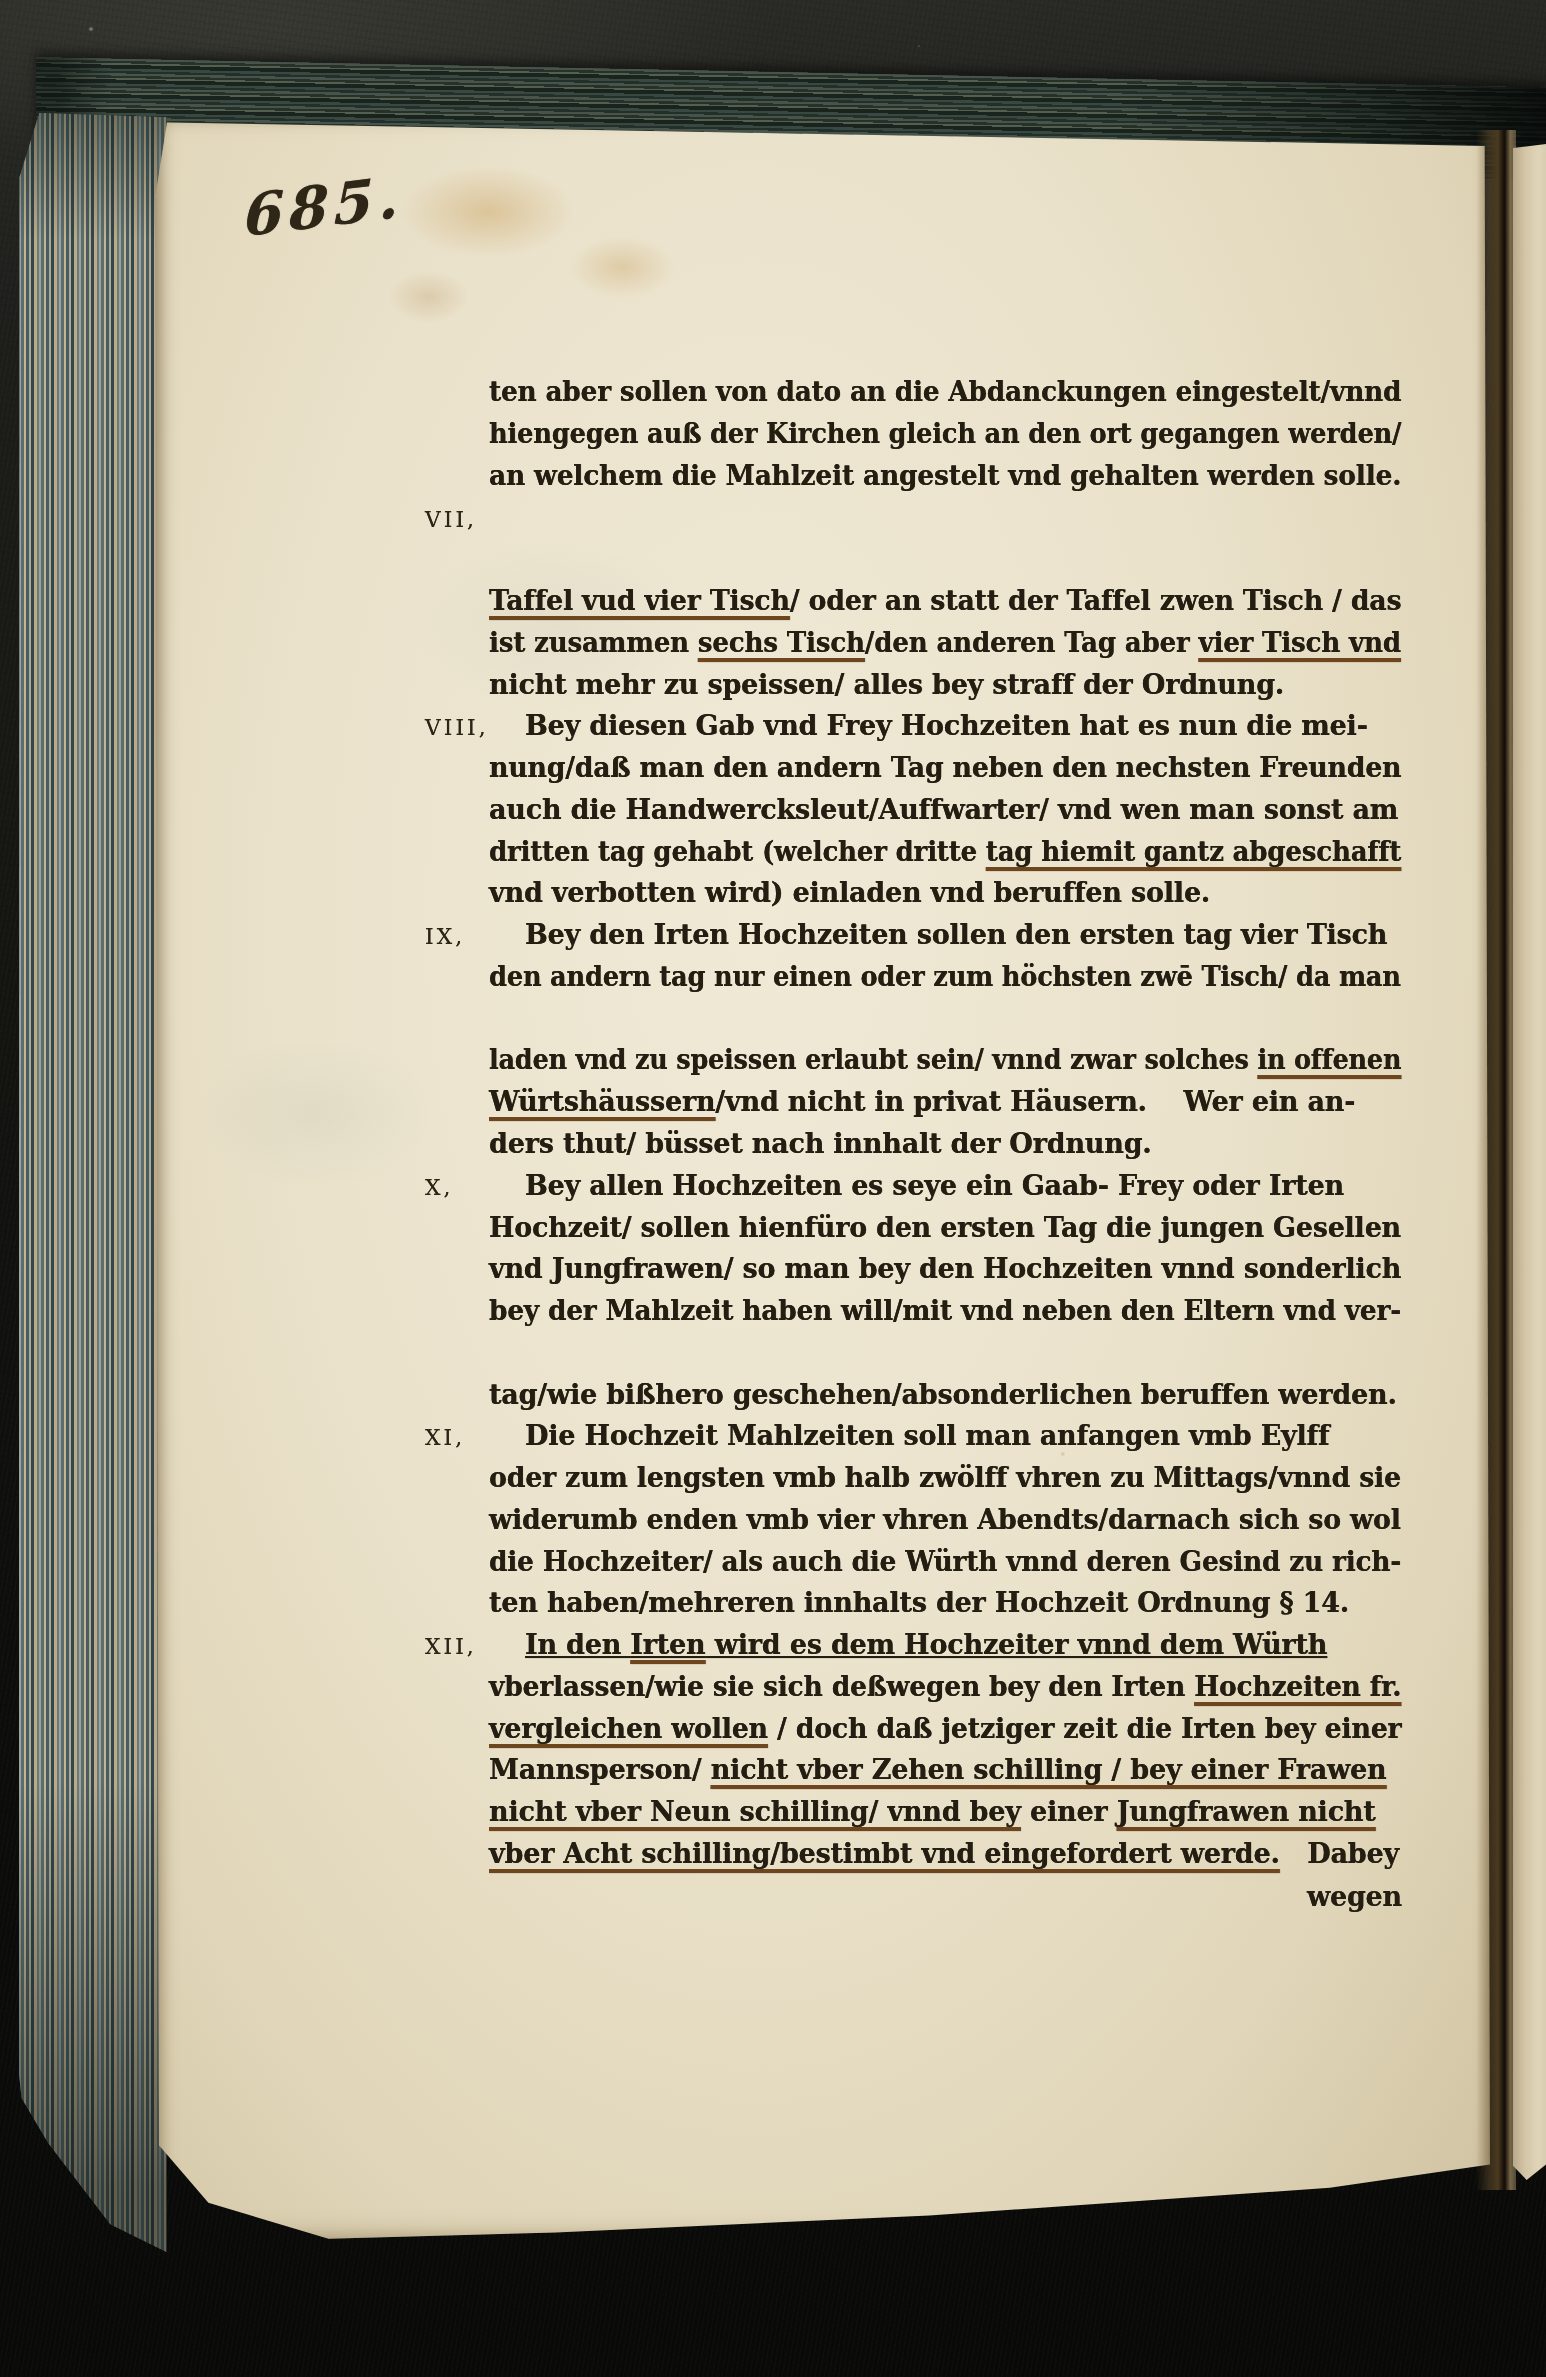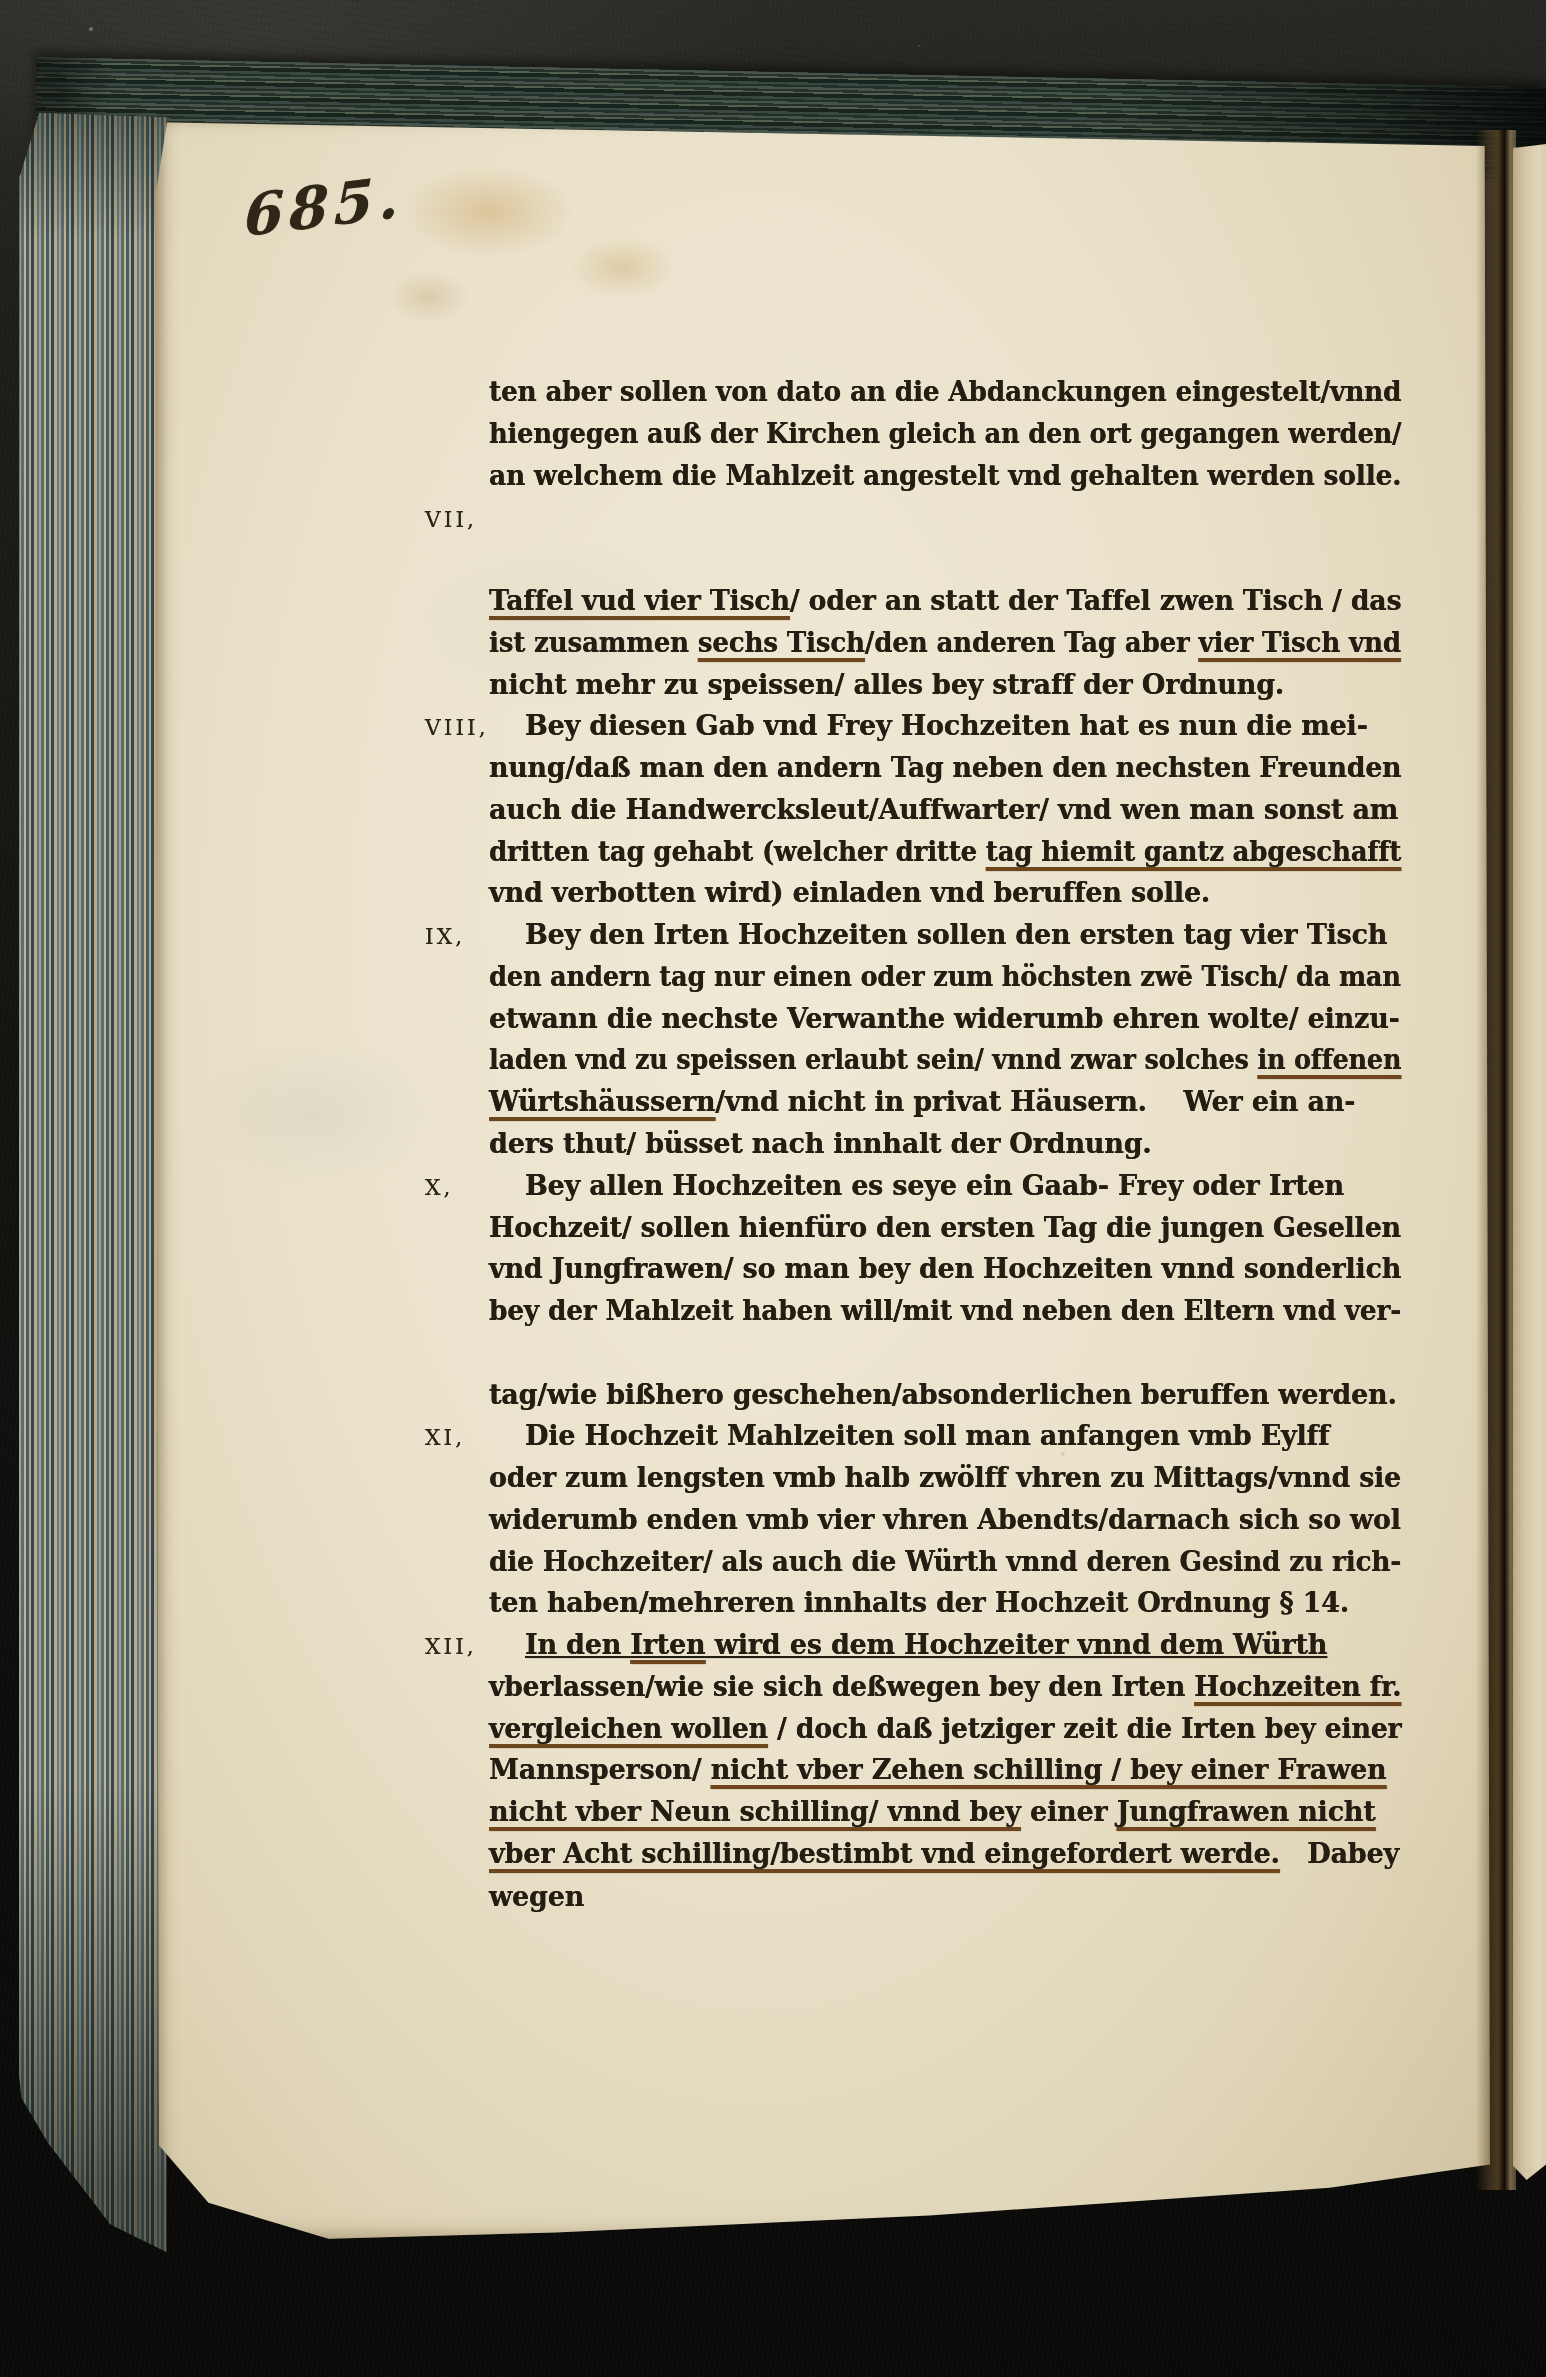--- a/index.html
+++ b/index.html
@@ -88,21 +88,21 @@
   }
   .tline.indent{text-indent:36px;}
   .hand-underline{
     text-decoration:underline;
     text-decoration-color:rgba(125,76,30,.8);
     text-decoration-thickness:3.5px;
     text-underline-offset:6.2px;
     text-decoration-skip-ink:none;
   }
   .catchword{
-    position:absolute;left:489px;width:913px;
+    position:absolute;left:489px;width:913px;text-align:right;
     font-family:"DejaVu Serif",serif;font-weight:700;font-size:27px;
     color:#241e12;letter-spacing:-0.2px;
     text-shadow:0 0 0.5px rgba(32,25,12,.85);
   }
 </style>
 </head>
 <body>
 
 <div class="stage">
   <div class="top-edge"></div>
@@ -128,21 +128,20 @@
       <div class="tline" style="top: 580px; transform: scaleX(0.993266);"><span class="hand-underline">Taffel vud vier Tisch</span><span>/ oder an statt der Taffel zwen Tisch / das</span></div>
       <div class="tline" style="top: 622px; transform: scaleX(0.968007);"><span>ist zusammen </span><span class="hand-underline">sechs Tisch</span><span>/den anderen Tag aber </span><span class="hand-underline">vier Tisch vnd</span></div>
       <div class="tline" style="top: 664px; transform: scaleX(1);"><span>nicht mehr zu speissen/ alles bey straff der Ordnung.</span></div>
       <div class="tline indent" style="top: 705px; transform: scaleX(1);"><span>Bey diesen Gab vnd Frey Hochzeiten hat es nun die mei-</span></div>
       <div class="tline" style="top: 747px; transform: scaleX(0.989933);"><span>nung/daß man den andern Tag neben den nechsten Freunden</span></div>
       <div class="tline" style="top: 789px; transform: scaleX(1);"><span>auch die Handwercksleut/Auffwarter/ vnd wen man sonst am</span></div>
       <div class="tline" style="top: 831px; transform: scaleX(0.964841);"><span>dritten tag gehabt (welcher dritte </span><span class="hand-underline">tag hiemit gantz abgeschafft</span></div>
       <div class="tline" style="top: 872px; transform: scaleX(1);"><span>vnd verbotten wird) einladen vnd beruffen solle.</span></div>
       <div class="tline indent" style="top: 914px; transform: scaleX(1);"><span>Bey den Irten Hochzeiten sollen den ersten tag vier Tisch</span></div>
       <div class="tline" style="top: 956px; transform: scaleX(0.950081);"><span>den andern tag nur einen oder zum höchsten zwē Tisch/ da man</span></div>
-      <div class="tline" style="top: 998px; transform: scaleX(1);"><span>etwann die nechste Verwanthe widerumb ehren wolte/ einzu-</span></div>
       <div class="tline" style="top: 1039px; transform: scaleX(0.944756);"><span>laden vnd zu speissen erlaubt sein/ vnnd zwar solches </span><span class="hand-underline">in offenen</span></div>
       <div class="tline" style="top: 1081px; transform: scaleX(1);"><span class="hand-underline">Würtshäussern</span><span>/vnd nicht in privat Häusern.&nbsp;&nbsp;&nbsp;&nbsp;Wer ein an-</span></div>
       <div class="tline" style="top: 1123px; transform: scaleX(1);"><span>ders thut/ büsset nach innhalt der Ordnung.</span></div>
       <div class="tline indent" style="top: 1165px; transform: scaleX(1);"><span>Bey allen Hochzeiten es seye ein Gaab- Frey oder Irten</span></div>
       <div class="tline" style="top: 1207px; transform: scaleX(0.996622);"><span>Hochzeit/ sollen hienfüro den ersten Tag die jungen Gesellen</span></div>
       <div class="tline" style="top: 1248px; transform: scaleX(0.998308);"><span>vnd Jungfrawen/ so man bey den Hochzeiten vnnd sonderlich</span></div>
       <div class="tline" style="top: 1290px; transform: scaleX(0.976821);"><span>bey der Mahlzeit haben will/mit vnd neben den Eltern vnd ver-</span></div>
       <div class="tline" style="top: 1374px; transform: scaleX(1);"><span>tag/wie bißhero geschehen/absonderlichen beruffen werden.</span></div>
       <div class="tline indent" style="top: 1415px; transform: scaleX(1);"><span>Die Hochzeit Mahlzeiten soll man anfangen vmb Eylff</span></div>
       <div class="tline" style="top: 1457px; transform: scaleX(0.992431);"><span>oder zum lengsten vmb halb zwölff vhren zu Mittags/vnnd sie</span></div>

